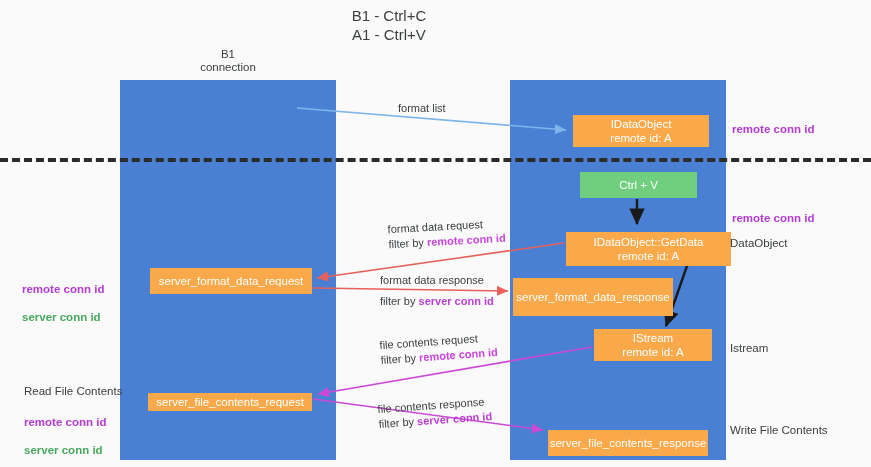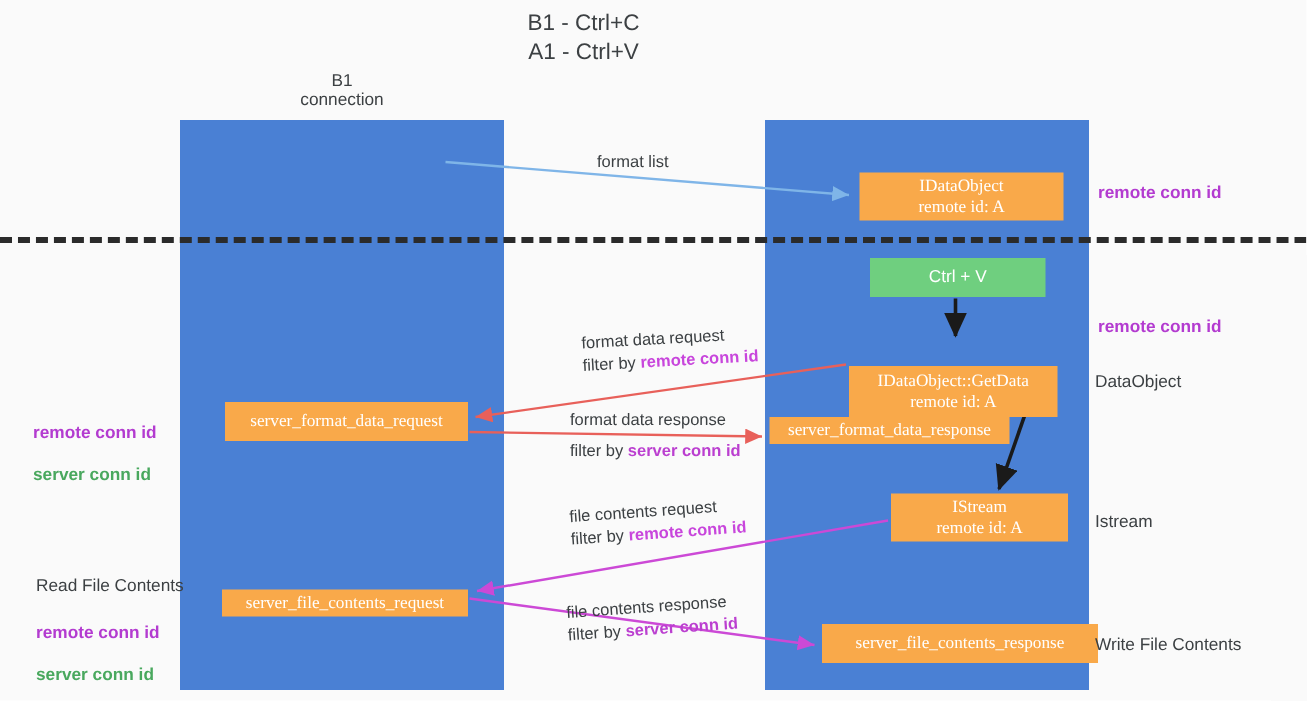--- a/index.html
+++ b/index.html
@@ -53,52 +53,52 @@
     flex-direction: column;
     align-items: center;
     justify-content: center;
     color: #ffffff;
     font-size: 11.5px;
     line-height: 14px;
     text-align: center;
     white-space: pre-line;
   }
   .node.green { background: #6fcf7f; }
-  .node.orange { background: #f9a94a; font-family: Liberation Serif, serif; }
+  .node.orange { background: #f9a94a; }
 
   #n-ctrlc     { left: 160px; top: 94px;  width: 136px; height: 28px; }
   #n-idataobj  { left: 573px; top: 115px; width: 136px; height: 32px; }
   #n-ctrlv     { left: 580px; top: 172px; width: 117px; height: 26px; }
-  #n-getdata   { left: 566px; top: 244px; width: 139px; height: 34px; }
+  #n-getdata   { left: 566px; top: 232px; width: 165px; height: 34px; }
   #n-sfdreq    { left: 150px; top: 268px; width: 162px; height: 26px; }
-  #n-sfdres    { left: 513px; top: 278px; width: 160px; height: 18px; }
+  #n-sfdres    { left: 513px; top: 278px; width: 160px; height: 38px; }
   #n-istream   { left: 594px; top: 329px; width: 118px; height: 32px; }
   #n-sfcreq    { left: 148px; top: 393px; width: 164px; height: 18px; }
-  #n-sfcres    { left: 548px; top: 416px; width: 184px; height: 26px; }
+  #n-sfcres    { left: 548px; top: 430px; width: 160px; height: 26px; }
 
   .divider {
     position: absolute;
     left: 0; top: 158px;
     width: 871px;
     height: 0;
     border-top: 4px dashed #2b2b2b;
   }
 
   .sidelabel {
     position: absolute;
     font-size: 11.5px;
     line-height: 14px;
     color: #3c4043;
     white-space: pre-line;
   }
   .sidelabel.purple { color: #b33bd0; font-weight: bold; }
 
   #sl-remote1 { left: 732px; top: 122px; }
   #sl-remote2 { left: 732px; top: 211px; }
-  #sl-dataobject { left: 730px; top: 236px; margin-top: 12px; }
+  #sl-dataobject { left: 730px; top: 236px; }
   #sl-istream { left: 730px; top: 341px; }
   #sl-write { left: 730px; top: 423px; }
   #sl-read { left: 24px; top: 384px; }
 
   #sl-left1 { left: 22px; top: 268px; }
   #sl-left2 { left: 24px; top: 401px; }
   .idpair b { display: block; font-weight: bold; }
   .idpair .p { color: #b33bd0; }
   .idpair .g { color: #49a85e; }
 

